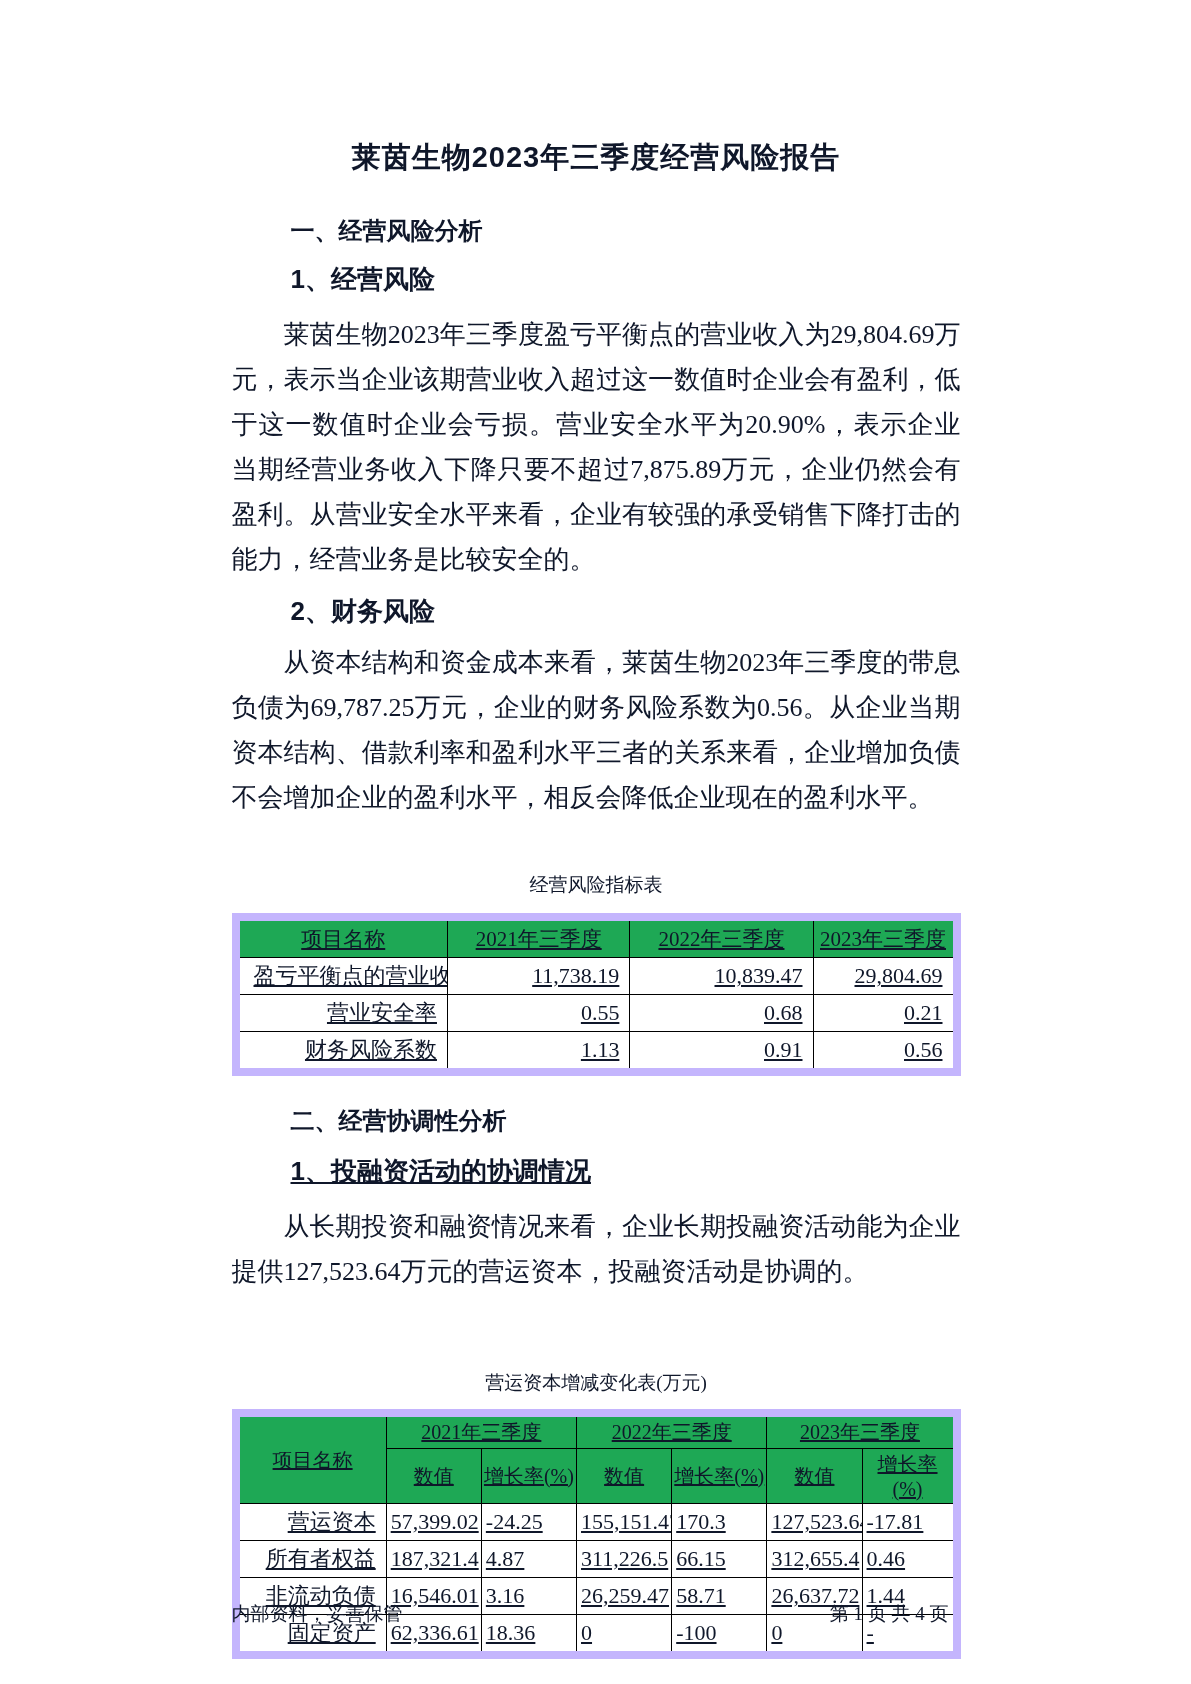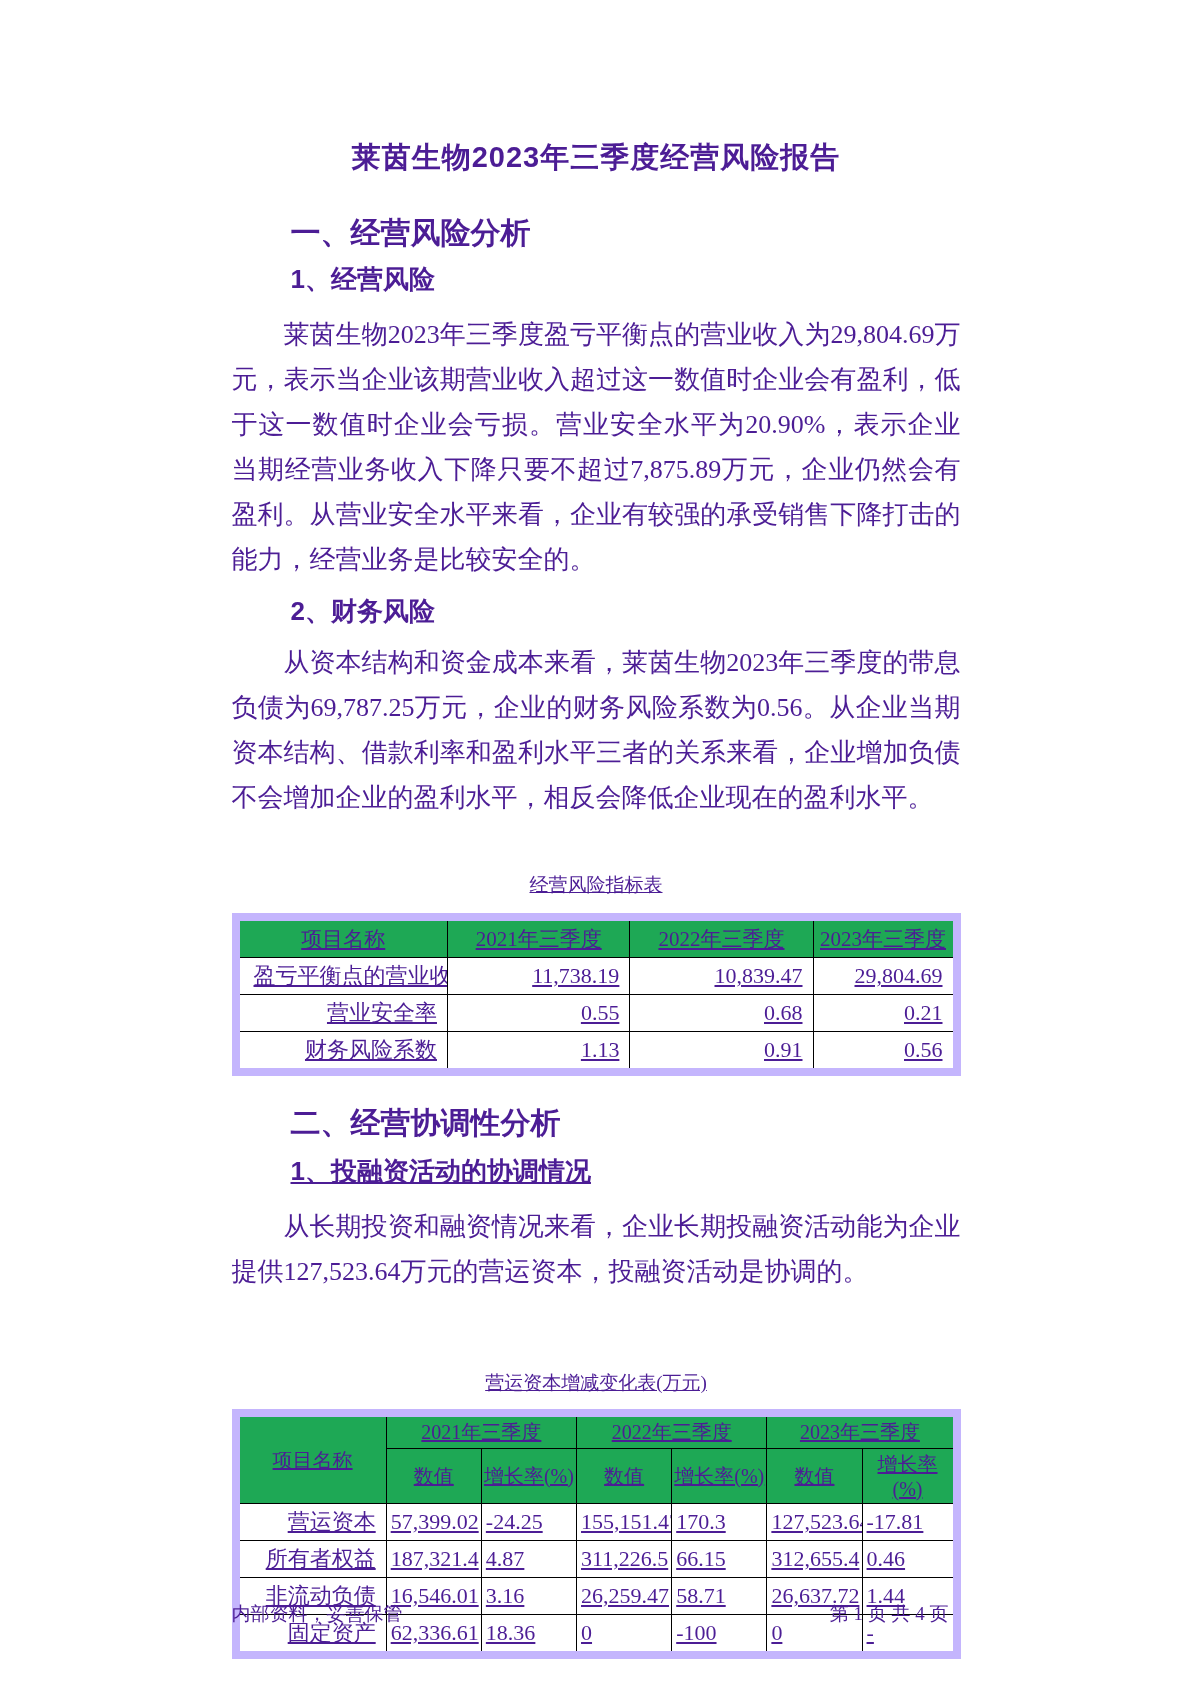--- a/index.html
+++ b/index.html
@@ -2,39 +2,39 @@
 <html style="--hdr-green: #1EA855;"><head>
 <meta charset="utf-8">
 <style>
   * { box-sizing: border-box; }
   html, body { margin: 0; padding: 0; background: #ffffff; }
   .page {
     position: relative;
     width: 996px;
     height: 1684px;
     background: #ffffff;
-    color: #4c1d95;
+    color: #0f172a;
     font-family: "Liberation Serif", "DejaVu Serif", serif;
     overflow: hidden;
     margin: 0 auto;
   }
   .content { padding: 0 133px 0 134px; }
 
   .doc-title {
     margin: 138px 0 0 0;
     font-family: "Liberation Sans", "DejaVu Sans", sans-serif;
     font-size: 29px;
     font-weight: bold;
     text-align: center;
     line-height: 38px;
     letter-spacing: 1px;
   }
   .sec-heading {
-    font-family: Liberation Sans, sans-serif;
-    font-size: 30px;
+    font-family: Liberation Mono, monospace;
+    font-size: 24px;
     font-weight: bold;
     line-height: 34px;
     margin: 40px 0 0 59px;
   }
   .sub-heading {
     font-family: "Liberation Sans", "DejaVu Sans", sans-serif;
     font-size: 26px;
     font-weight: bold;
     line-height: 34px;
     margin: 12px 0 0 59px;
@@ -47,21 +47,20 @@
     margin: 16px 0 0 0;
   }
   .para-tight { margin-top: 12px; }
   .para-s2 { }
 
   .table-title {
     font-size: 19px;
     text-align: center;
     margin: 52px 0 0 0;
     line-height: 25px;
-    text-decoration: underline;
   }
   .table-title-2 { margin-top: 76px; }
 
   table.rpt {
     width: 100%;
     border-collapse: collapse;
     margin-top: 16px;
     table-layout: fixed;
   }
   table.rpt2 { margin-top: 14px; }

